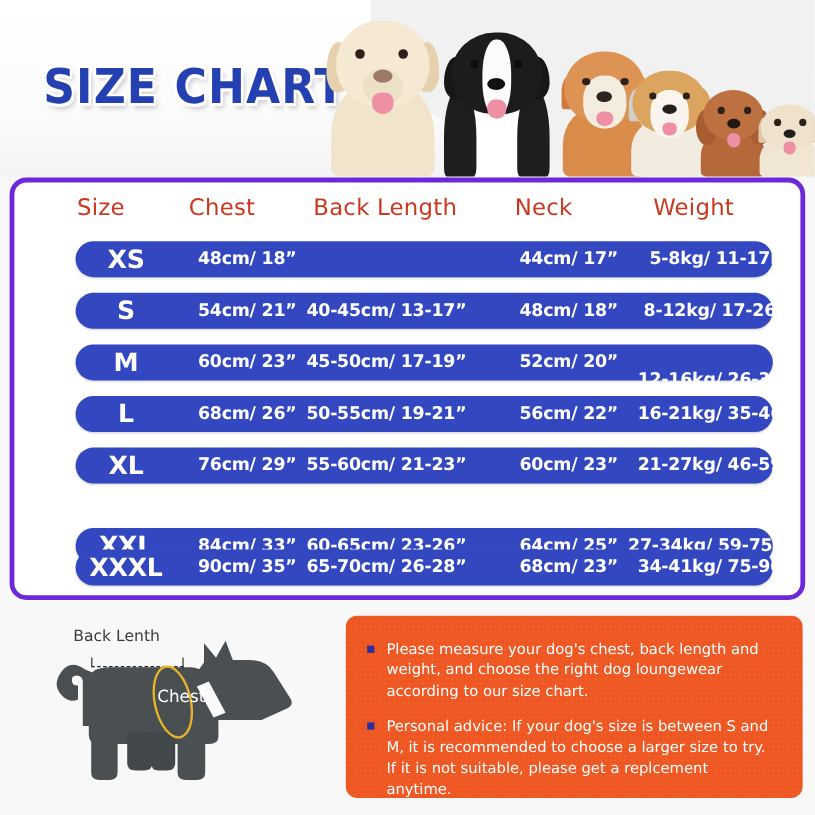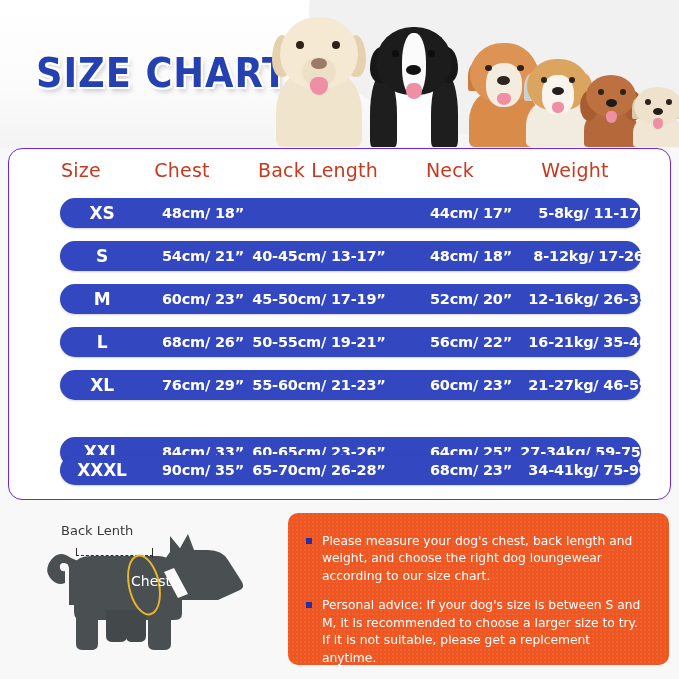--- a/index.html
+++ b/index.html
@@ -100,21 +100,21 @@
     position: absolute;
     border-radius: 45%;
   }
 
   
   .table-card {
     position: absolute;
     left: 8px; top: 148px;
     width: 663px; height: 352px;
     background: #ffffff;
-    border: 1px solid #6d28d9;
+    border: 4px solid #6d28d9;
     border-radius: 14px;
   }
 
   .header-row {
     position: absolute;
     left: 0; top: 10px;
     width: 663px; height: 34px;
   }
   .header-cell {
     position: absolute;
@@ -143,21 +143,21 @@
     height: 30px;
     line-height: 30px;
     text-align: center;
     color: #ffffff;
     font-size: 14.5px;
     font-weight: bold;
     white-space: nowrap;
     font-family: "DejaVu Sans", sans-serif;
     letter-spacing: -0.2px;
   }
-  .cell.size-cell { font-size: 17px; }
+  .cell.size-cell { font-size: 21px; }
 
   
   .diagram {
     position: absolute;
     left: 14px; top: 510px;
     width: 262px; height: 162px;
   }
   .diag-label {
     position: absolute;
     color: #3a3a3a;
@@ -320,21 +320,21 @@
     <div class="cell" style="left:179px; width:160px;">40-45cm/ 13-17”</div>
     <div class="cell" style="left:339px; width:144px;">48cm/ 18”</div>
     <div class="cell" style="left:464px; width:144px;">8-12kg/ 17-26lb</div>
   </div>
 
   <div class="pill" style="top:135px;">
     <div class="cell size-cell" style="left:-30px; width:144px;">M</div>
     <div class="cell" style="left:71px; width:144px;">60cm/ 23”</div>
     <div class="cell" style="left:179px; width:160px;">45-50cm/ 17-19”</div>
     <div class="cell" style="left:339px; width:144px;">52cm/ 20”</div>
-    <div class="cell" style="left:464px; width:144px;">12-16kg/ 26-35lb</div>
+    <div class="cell" style="left:464px; width:144px;margin-top:15px;">12-16kg/ 26-35lb</div>
   </div>
 
   <div class="pill" style="top:178px;">
     <div class="cell size-cell" style="left:-30px; width:144px;">L</div>
     <div class="cell" style="left:71px; width:144px;">68cm/ 26”</div>
     <div class="cell" style="left:179px; width:160px;">50-55cm/ 19-21”</div>
     <div class="cell" style="left:339px; width:144px;">56cm/ 22”</div>
     <div class="cell" style="left:464px; width:144px;">16-21kg/ 35-46lb</div>
   </div>
 

